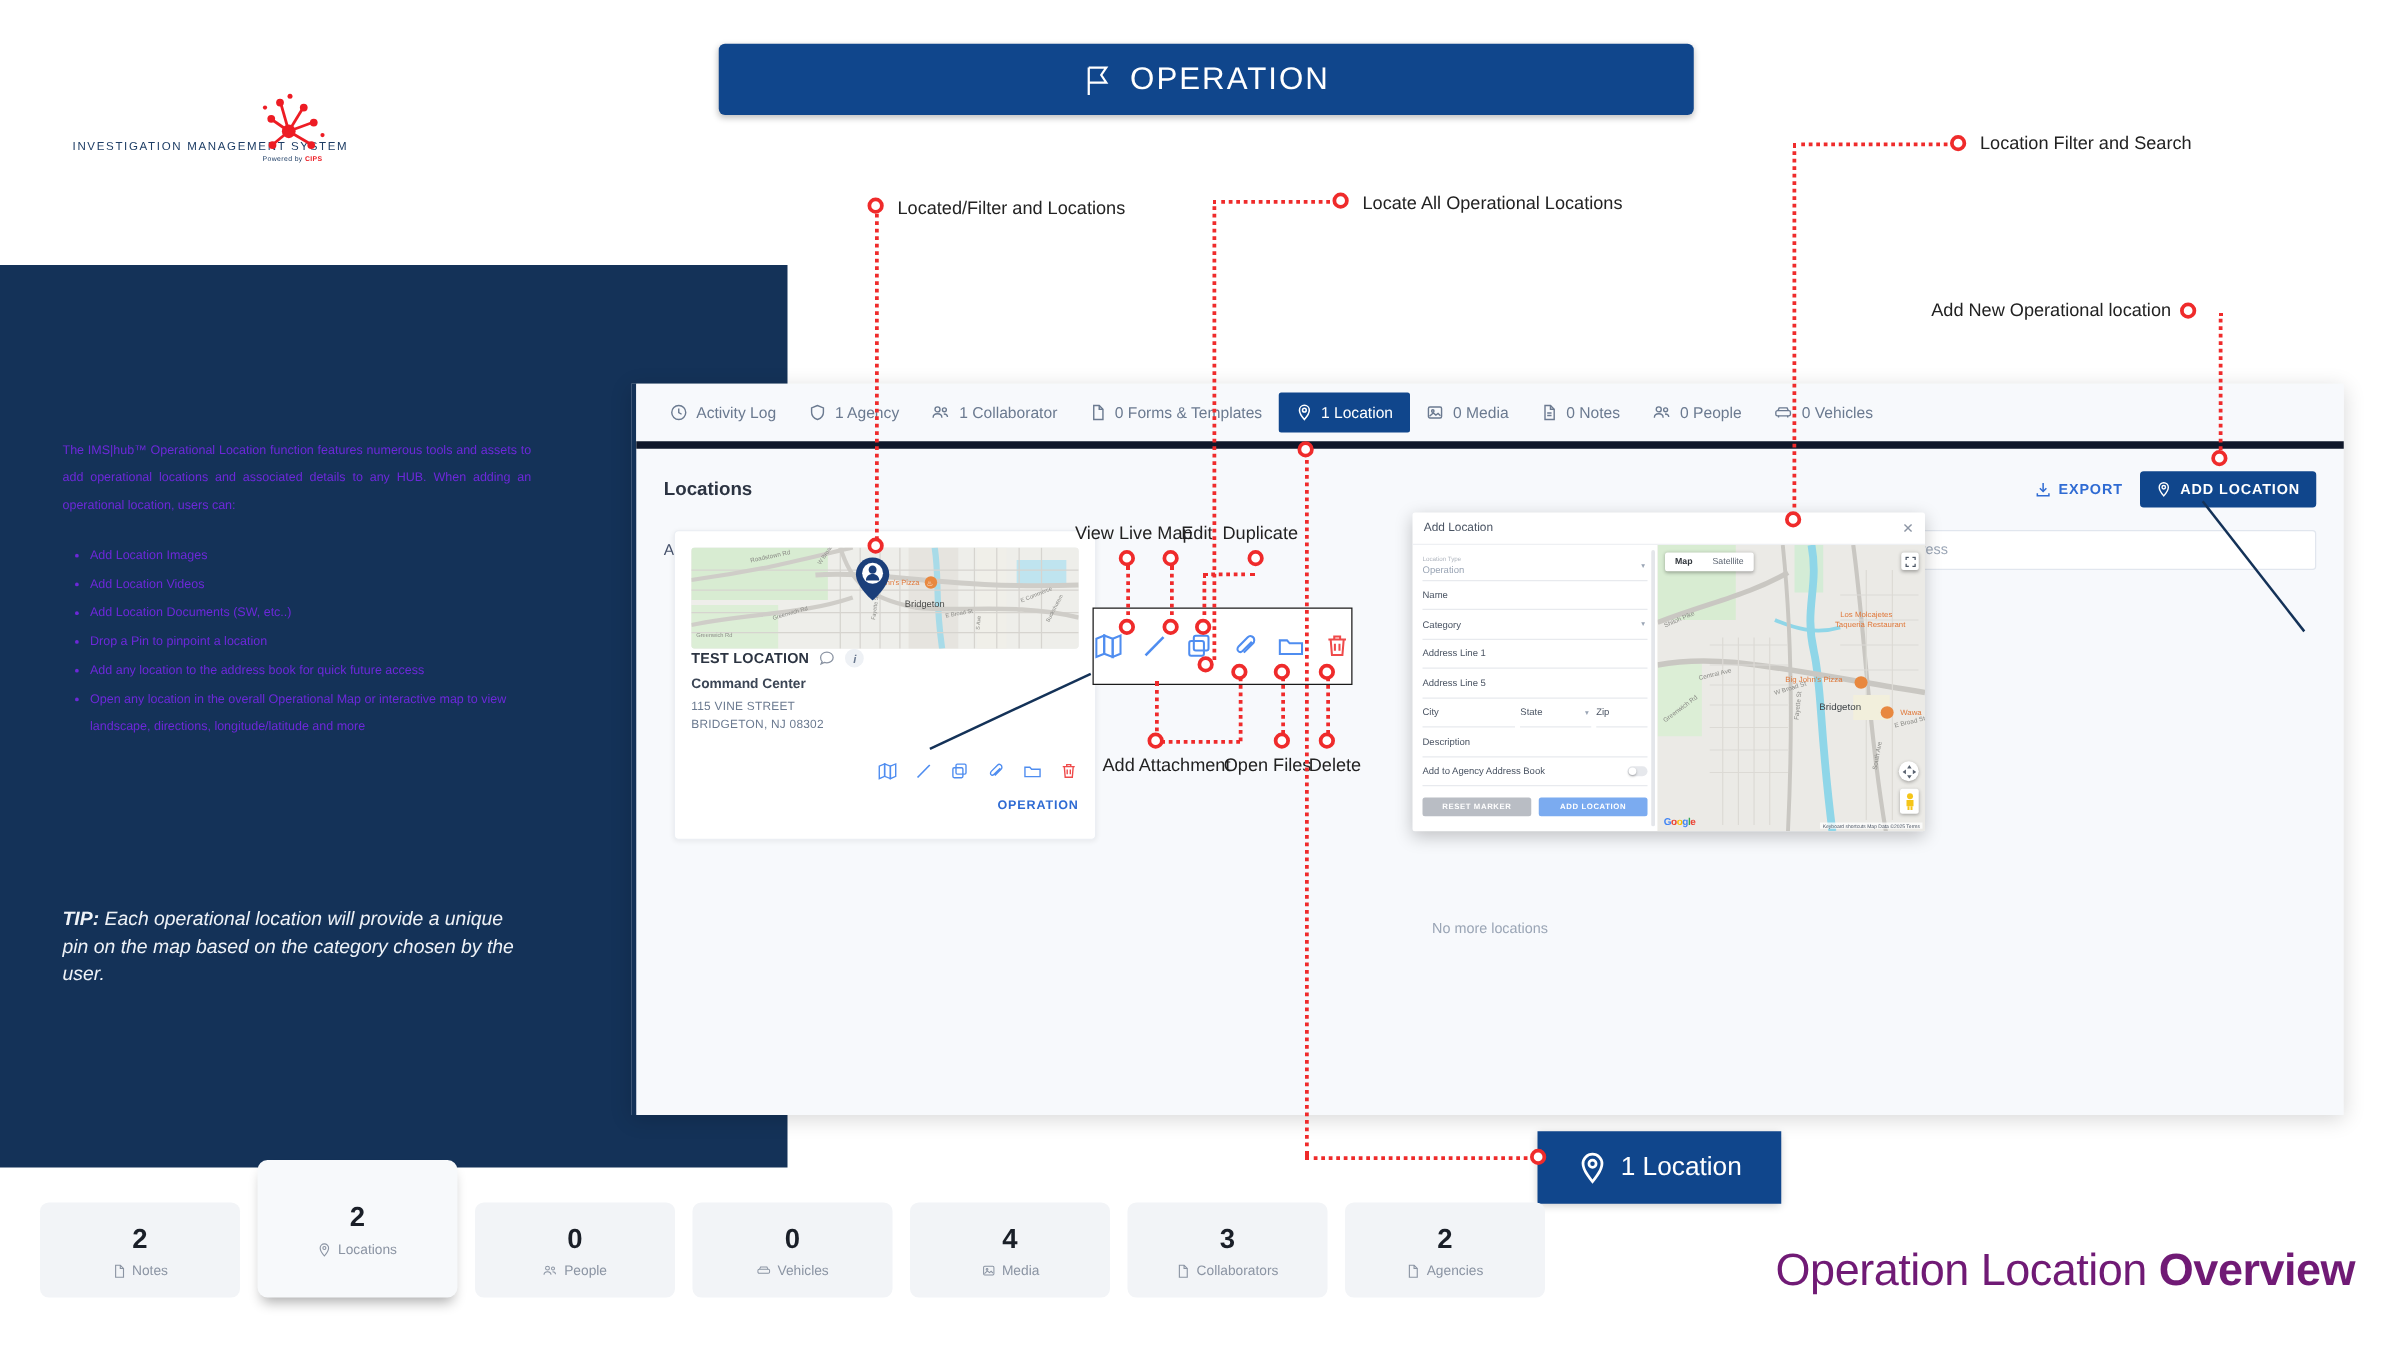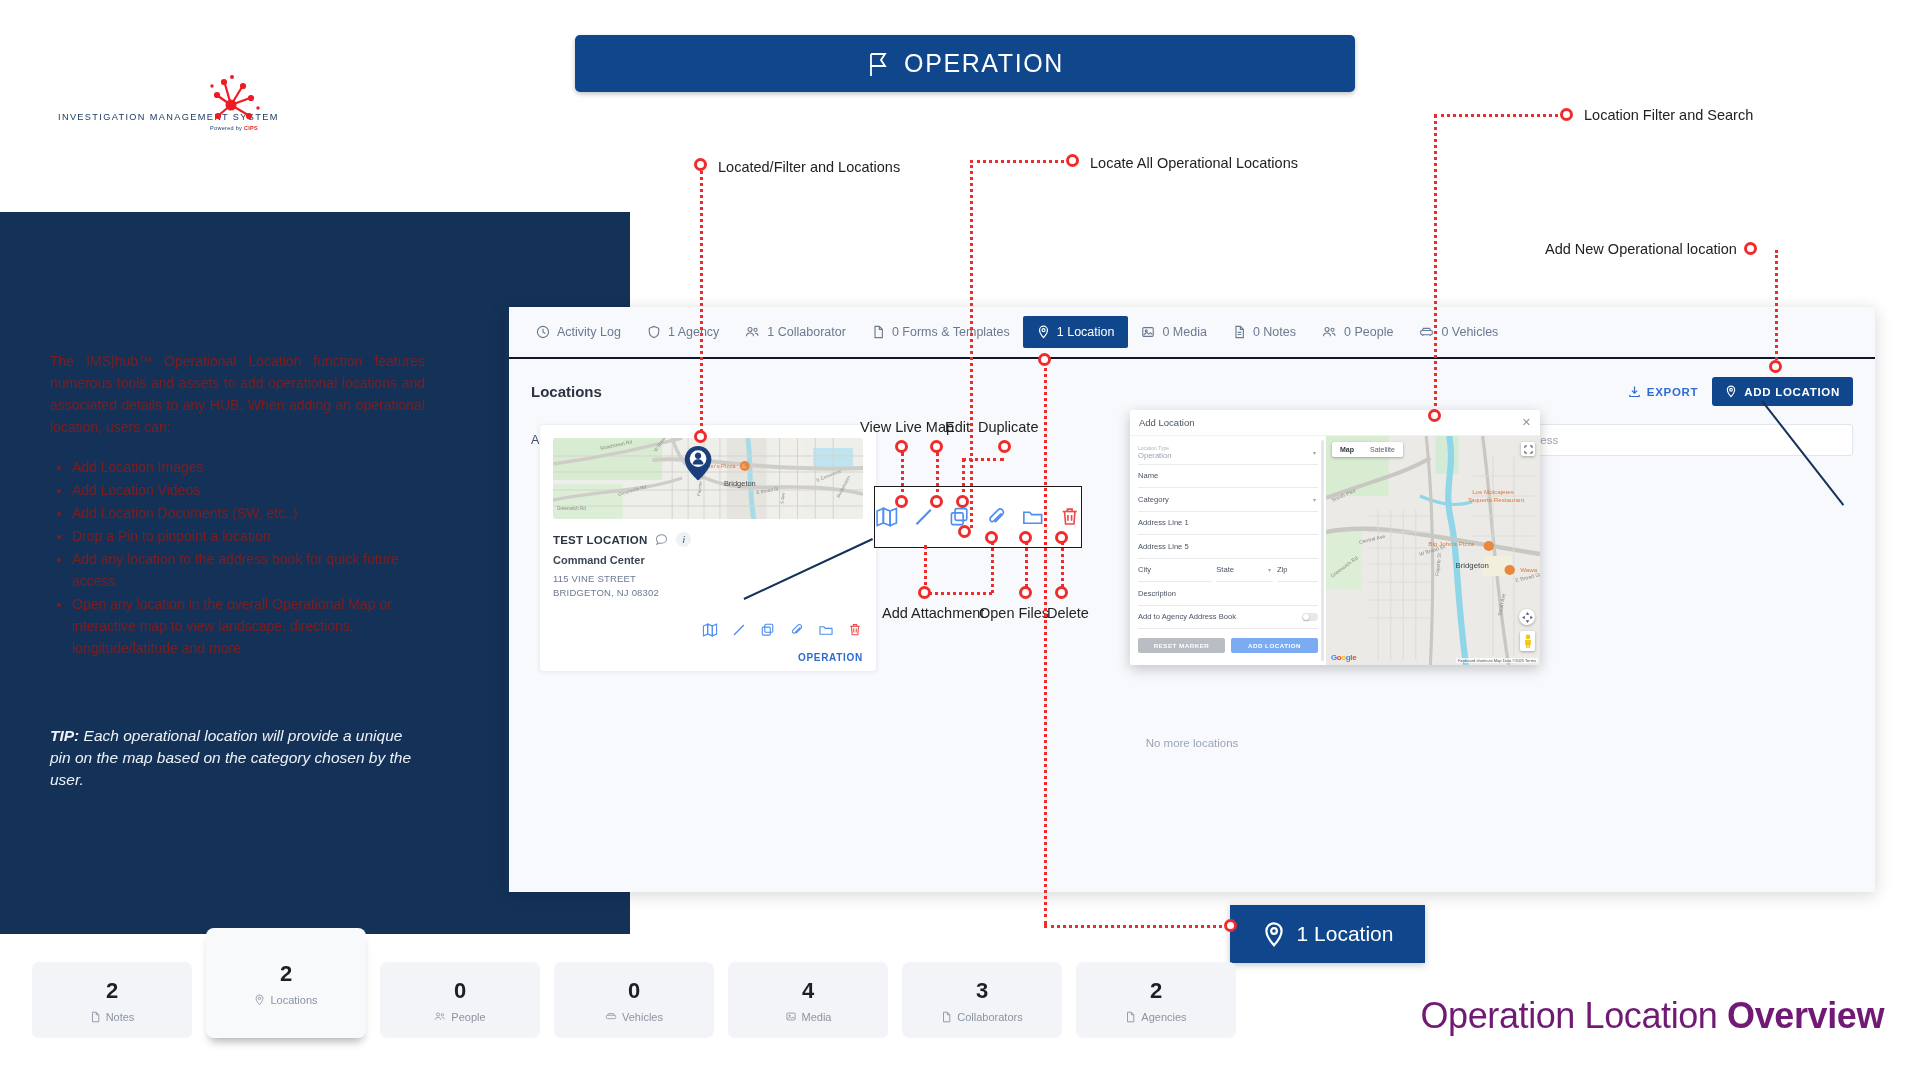--- a/index.html
+++ b/index.html
@@ -26,21 +26,21 @@
   }
   .logo-powered {
     font-size: 5.5px; color: #1c3c64; text-align: right; margin-top: 3px;
     letter-spacing: .3px;
   }
   .logo-powered b { color:#ed1c24; }
   .logo-burst { position: absolute; left: 140px; top: -34px; width: 70px; height: 56px; }
   
   .copy {
     position: absolute; left: 50px; top: 350px; width: 375px;
-    color: #7f1d1d; font-size: 14px; line-height: 22px; text-align: justify;
+    color: #6d28d9; font-size: 10px; line-height: 22px; text-align: justify;
   }
   .copy ul { margin: 18px 0 0 22px; }
   .copy li { margin-bottom: 1px; line-height: 22px; text-align: left; }
   .tip {
     position: absolute; left: 50px; top: 725px; width: 370px;
     color: #eef2f7; font-size: 15.5px; line-height: 22px; font-style: italic;
   }
   .tip b { font-style: italic; }
   
   .op-banner {
@@ -51,21 +51,21 @@
     box-shadow: 0 2px 5px rgba(0,0,0,.25);
   }
   
   .app {
     position: absolute; left: 505px; top: 307px; width: 1370px; height: 585px;
     background: #f7f9fc; box-shadow: 0 3px 16px rgba(0,0,0,.16);
     border-left: 4px solid #143258;
   }
   .tabbar {
     display: flex; align-items: center; height: 52px; padding-left: 14px;
-    background: #f7f9fc; border-bottom: 2px solid #0f172a; gap: 0px;
+    background: #f7f9fc; border-bottom: 6px solid #0f172a; gap: 0px;
   }
   .tab {
     display: flex; align-items: center; gap: 7px; padding: 8px 13px;
     font-size: 12.5px; color: #6b7a90; white-space: nowrap; cursor: pointer;
   }
   .tab.active { background: #10468c; color: #fff; border-radius: 2px; padding: 9px 14px; }
   .tab svg { flex: none; }
   .panel-head {
     display: flex; align-items: center; justify-content: space-between;
     padding: 18px 22px 0 22px;
@@ -98,21 +98,21 @@
   .loc-card {
     position: absolute; left: 30px; top: 117px; width: 338px; height: 248px;
     background: #fff; border: 1px solid #eceff4; border-radius: 4px;
     box-shadow: 0 1px 4px rgba(0,0,0,.06); padding: 13px;
   }
   .card-map {
     width: 100%; height: 81px; border-radius: 3px; overflow: hidden; position: relative;
     background: #eceeea;
   }
   .card-title {
-    display: flex; align-items: center; gap: 8px; margin-top: 13px;
+    display: flex; align-items: center; gap: 8px; 
     font-size: 11.5px; font-weight: bold; color: #2c3442; letter-spacing: .2px;
   }
   .info-chip {
     width: 15px; height: 15px; border-radius: 50%; background: #eef1f5;
     display: flex; align-items: center; justify-content: center;
     font-size: 9px; color: #6b7a90; font-style: italic;
   }
   .card-sub { font-size: 11px; color: #3c4656; margin-top: 7px; font-weight: 600; }
   .card-addr { font-size: 9.5px; color: #6b7a90; margin-top: 6px; line-height: 14px; letter-spacing: .2px; }
   .card-icons { display: flex; gap: 13px; justify-content: flex-end; margin-top: 22px; }

